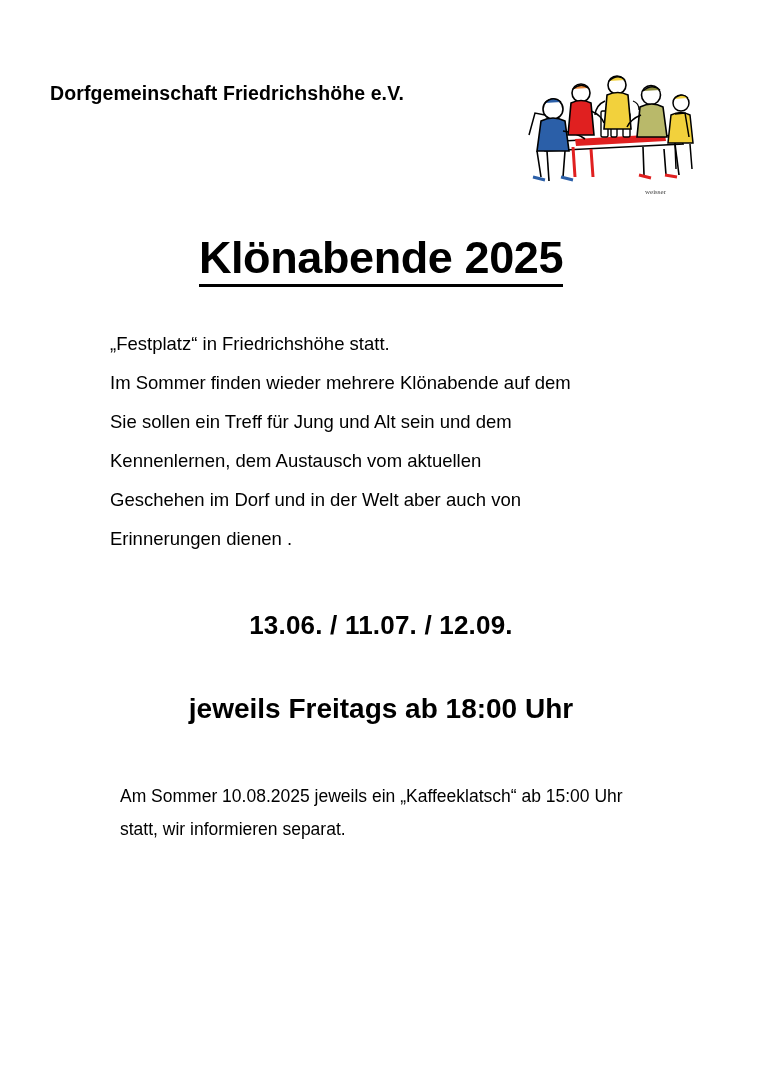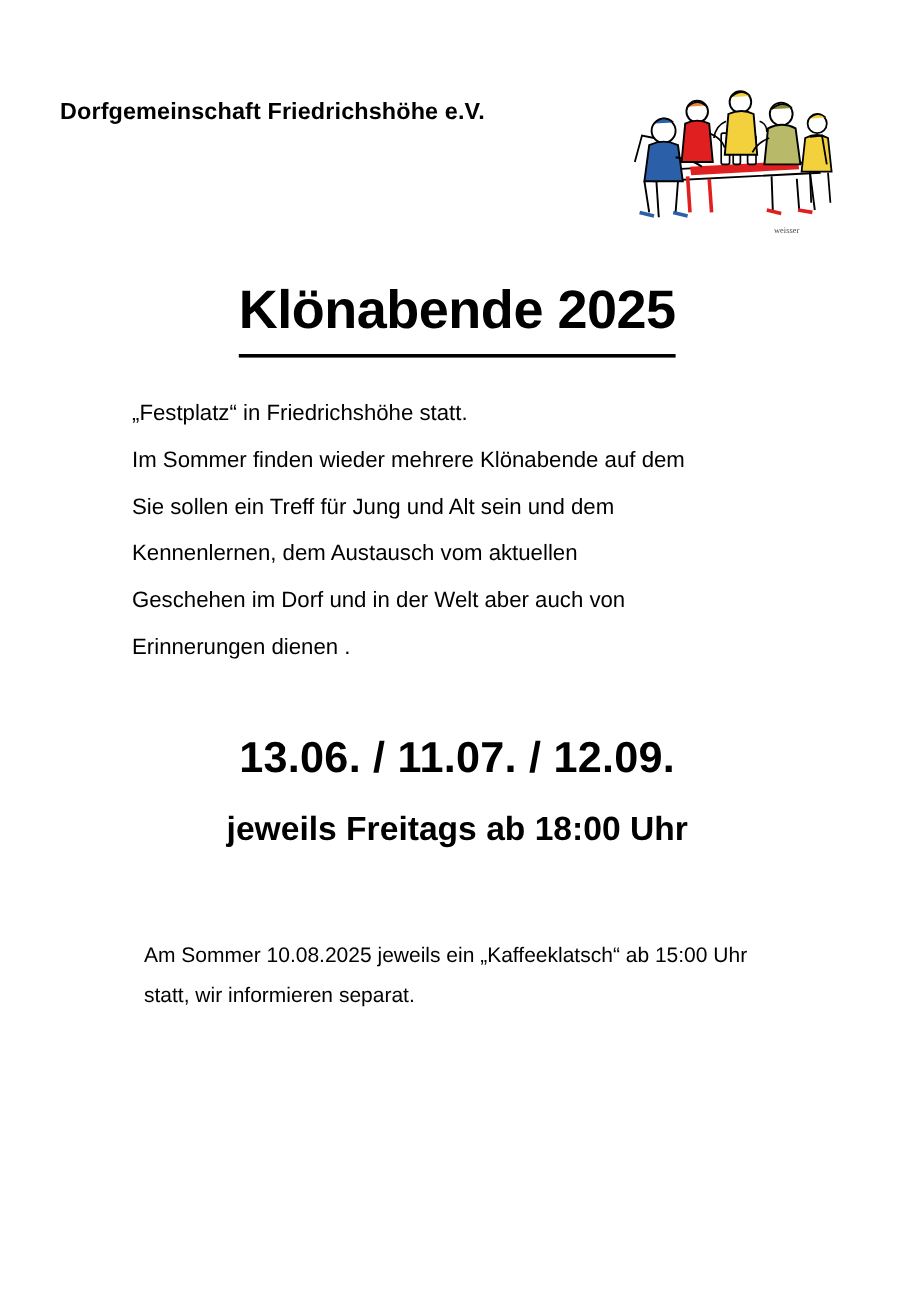--- a/index.html
+++ b/index.html
@@ -54,21 +54,21 @@
     top: 232px;
     left: 0;
     width: 762px;
     text-align: center;
     font-size: 45px;
     font-weight: bold;
     letter-spacing: -0.4px;
   }
   .main-title span {
     border-bottom: 3px solid #000;
-    padding-bottom: 12px;
+    padding-bottom: 1px;
   }
 
   
   .intro {
     position: absolute;
     top: 324px;
     left: 110px;
     width: 560px;
     font-size: 18.5px;
     line-height: 39px;
@@ -77,27 +77,27 @@
     margin: 0;
   }
 
   
   .dates {
     position: absolute;
     top: 610px;
     left: 0;
     width: 762px;
     text-align: center;
-    font-size: 36px;
+    font-size: 26px;
     font-weight: bold;
     letter-spacing: 0.2px;
   }
   .times {
     position: absolute;
-    top: 675px;
+    top: 693px;
     left: 0;
     width: 762px;
     text-align: center;
     font-size: 28px;
     font-weight: bold;
   }
 
   
   .note {
     position: absolute;

